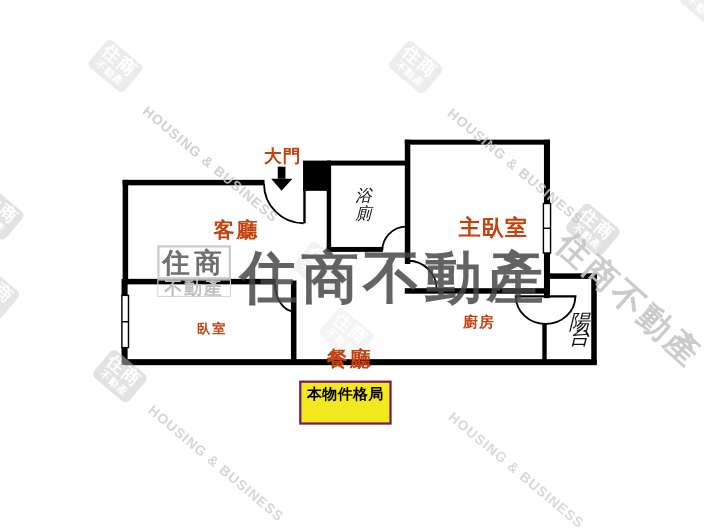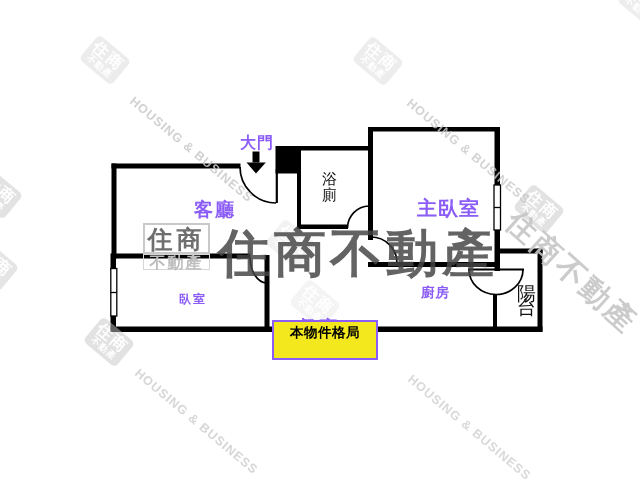--- a/index.html
+++ b/index.html
@@ -5,40 +5,40 @@
   * { margin: 0; padding: 0; box-sizing: border-box; }
   body { background: #888; font-family: "Liberation Sans", "DejaVu Sans", sans-serif; }
   #stage {
     position: relative; width: 640px; height: 480px;
     background: #fff; overflow: hidden;
   }
   #plan-svg { position: absolute; left: 0; top: 0; }
 
   
   .lbl {
-    position: absolute; color: #8b5cf6; font-weight: bold;
+    position: absolute; color: #c2410c; font-weight: bold;
     white-space: nowrap; line-height: 1.1; z-index: 30; text-align: center;
   }
   .lbl-living  { left: 176px; top: 200px; font-size: 19px; letter-spacing: 2px; margin-left: 18px; }
   .lbl-bedroom { left: 179px; top: 281px; font-size: 12px; letter-spacing: 2px; margin-top: 12px; }
   .lbl-master  { left: 417px; top: 197px; font-size: 20px; letter-spacing: 1px; }
   .lbl-dining  { left: 297px; top: 282px; font-size: 19px; letter-spacing: 2px; margin-top: 36px; }
   .lbl-kitchen { left: 421px; top: 286px; font-size: 13.5px; font-weight: bold; letter-spacing: 1px; }
   .lbl-entry   { left: 240px; top: 134px; font-size: 16px; letter-spacing: 1px; }
   .lbl-vert {
     position: absolute; color: #111; z-index: 30;
-    word-break: break-all; white-space: normal; text-align: center;
+    word-break: break-all; white-space: normal; text-align: right; font-style: italic;
   }
   .lbl-bath    { left: 321px; top: 171px; width: 17px; font-size: 15px; line-height: 16px; }
   .lbl-balcony { left: 517px; top: 287px; width: 15px; font-size: 19px; line-height: 13.5px; }
 
   
   .disclaimer {
-    position: absolute; left: 272px; top: 320px; width: 106px; height: 40px;
-    background: #f3e71e; border: 2px solid #8b5cf6; z-index: 40;
+    position: absolute; left: 272px; top: 346px; width: 84px; height: 40px;
+    background: #f3e71e; border: 2px solid #701a75; z-index: 40;
     text-align: center; color: #000; font-weight: bold;
     font-size: 13.5px; line-height: 17px; padding-top: 2px; letter-spacing: 0.5px;
   }
 
   
   .wm-tile { position: absolute; z-index: 20; pointer-events: none; }
   .wm-box {
     width: 42px; background: #c7c7c7; border-radius: 5px; padding: 2px 0 3px 0;
     color: #fff; text-align: center; transform: rotate(40deg);
   }

